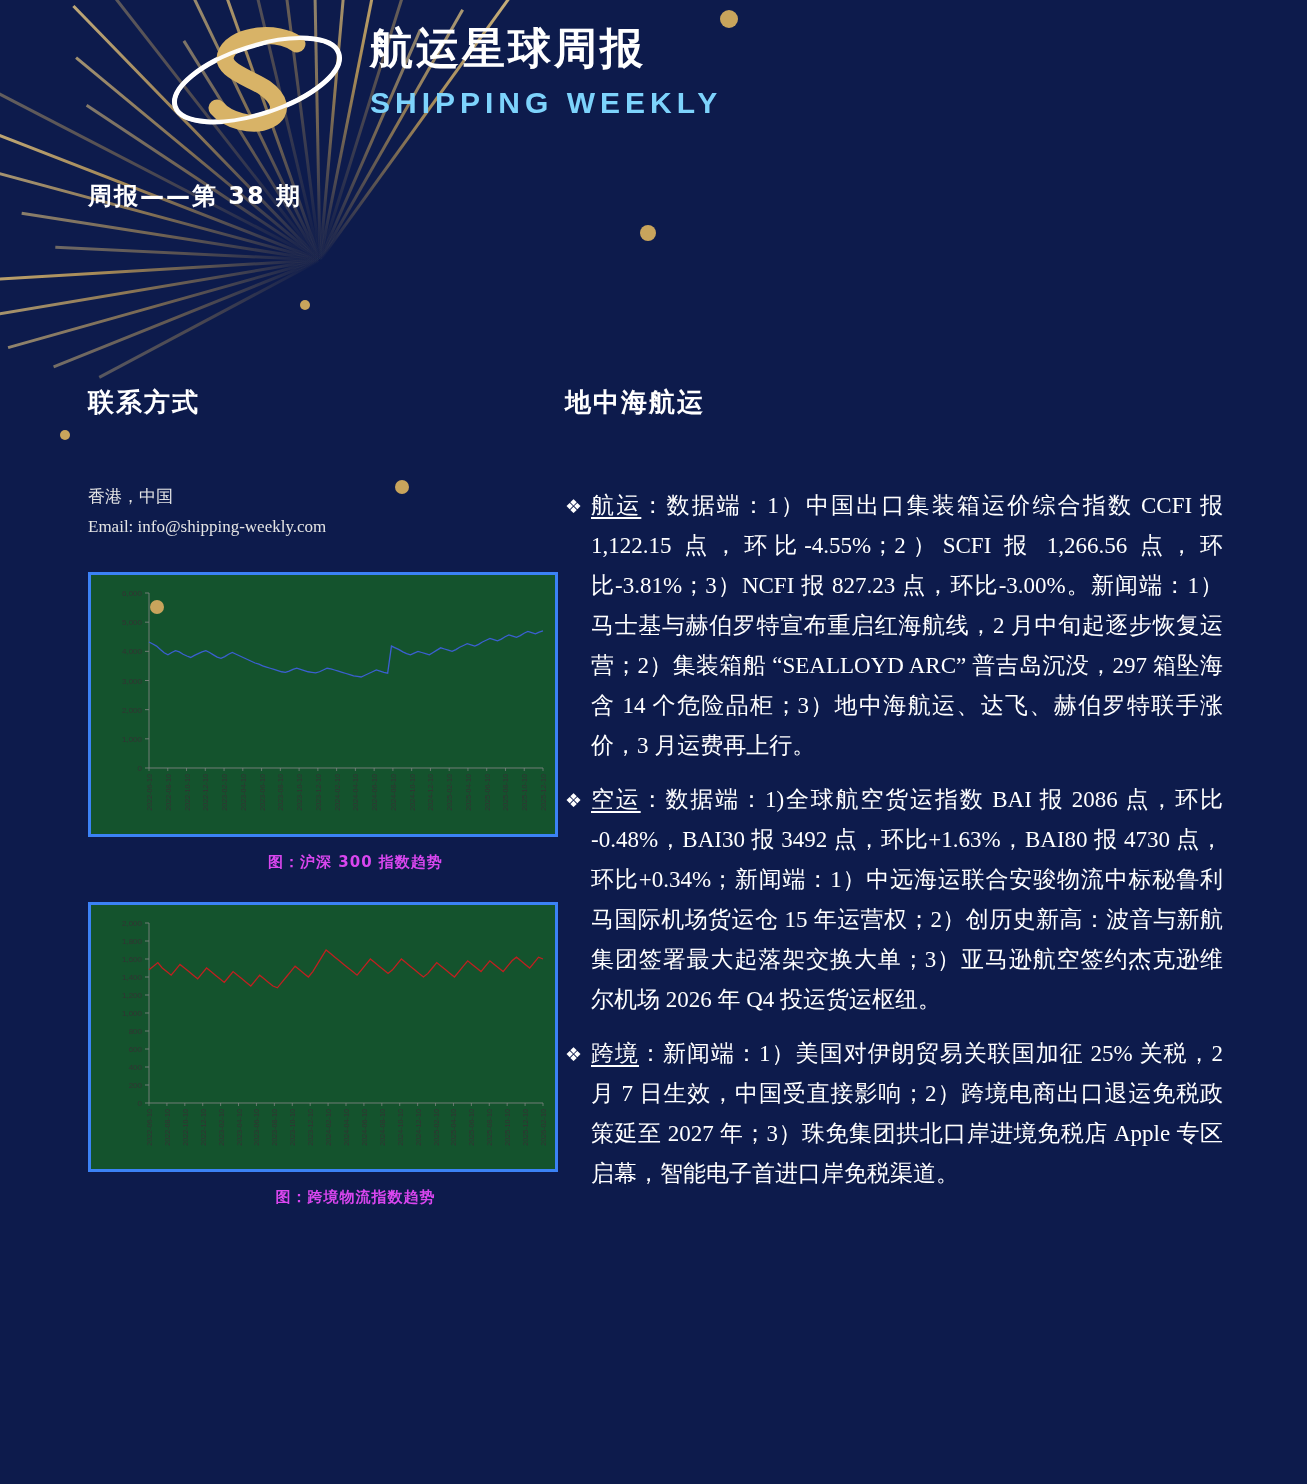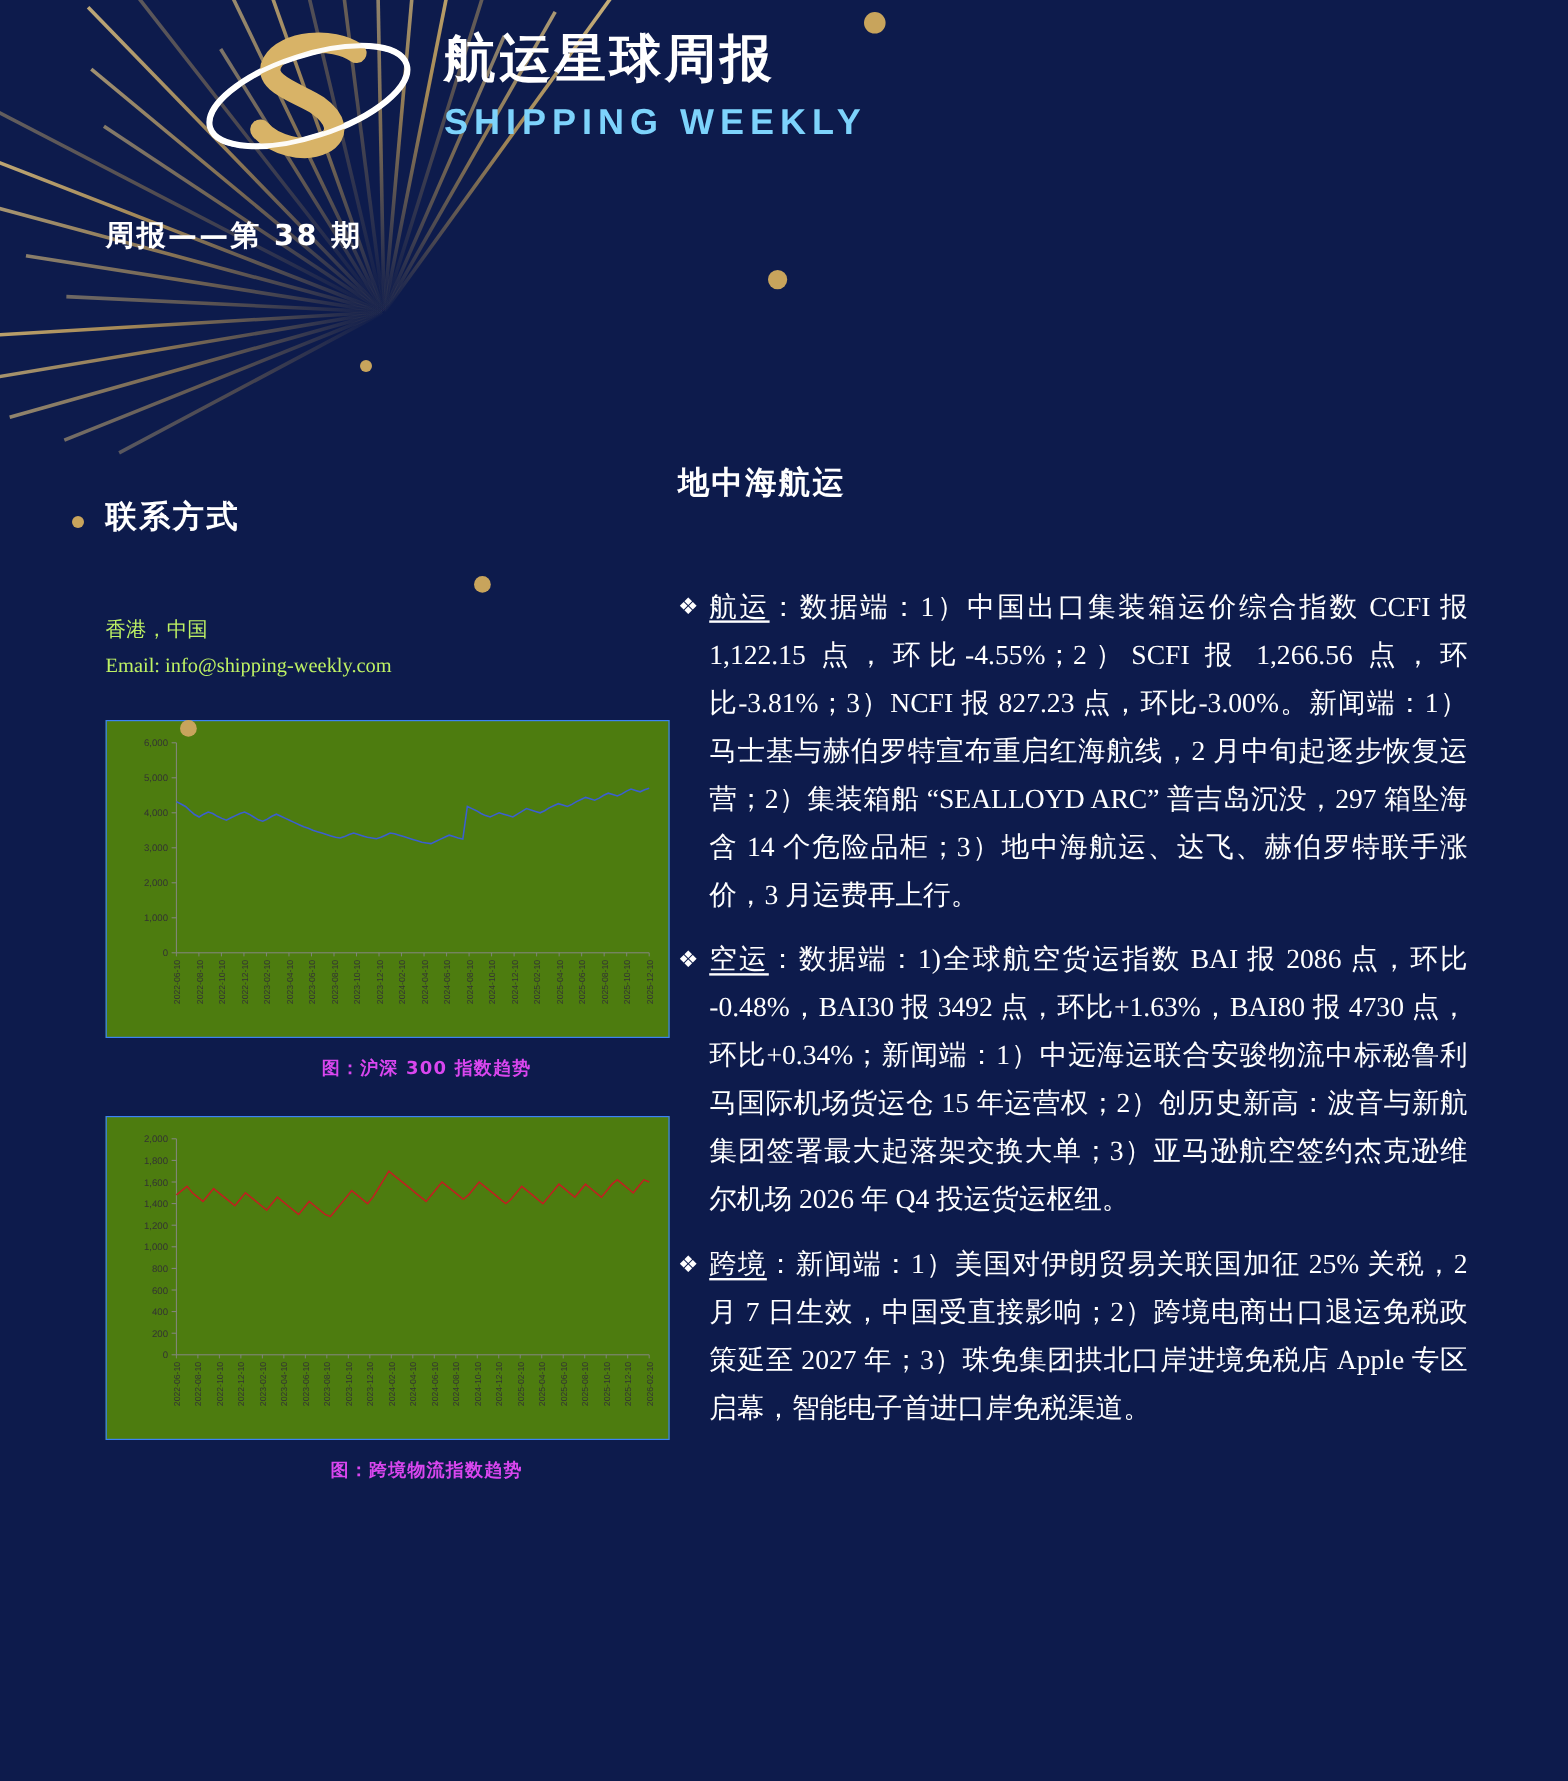--- a/index.html
+++ b/index.html
@@ -38,30 +38,30 @@
   }
 
   .issue {
     position:absolute; left:88px; top:180px;
     font-family:"DejaVu Sans", sans-serif;
     font-weight:bold; font-size:24px; letter-spacing:2px;
     color:#ffffff;
   }
 
   
-  .left-col { position:absolute; left:88px; top:385px; width:535px;margin-top:28px; }
+  .left-col { position:absolute; left:88px; top:385px; width:535px; }
   .sec-title {
     font-family:"DejaVu Sans", sans-serif;
     font-weight:bold; font-size:26px; color:#ffffff; letter-spacing:2px;
   }
-  .contact { margin-top:62px; font-family:"Liberation Serif", serif; font-size:17px; line-height:30px; color:#bef264; }
+  .contact { margin-top:62px; font-family:"Liberation Serif", serif; font-size:17px; line-height:30px; color:#e5e5e5; }
   .contact .bold { font-weight:normal; }
 
   .chart-box {
-    background:#4d7c0f; border:1px solid #3b82f6;
+    background:#14532d; border:3px solid #3b82f6;
     width:470px; height:265px; margin-top:30px; position:relative;
   }
   .chart-box.two { height:270px; }
   .cap {
     text-align:center; font-family:"DejaVu Sans", sans-serif;
     font-weight:bold; font-size:15px; color:#d946ef; margin-top:16px; letter-spacing:1px;
   }
   .chart-svg { position:absolute; left:0; top:0; }
 
   

